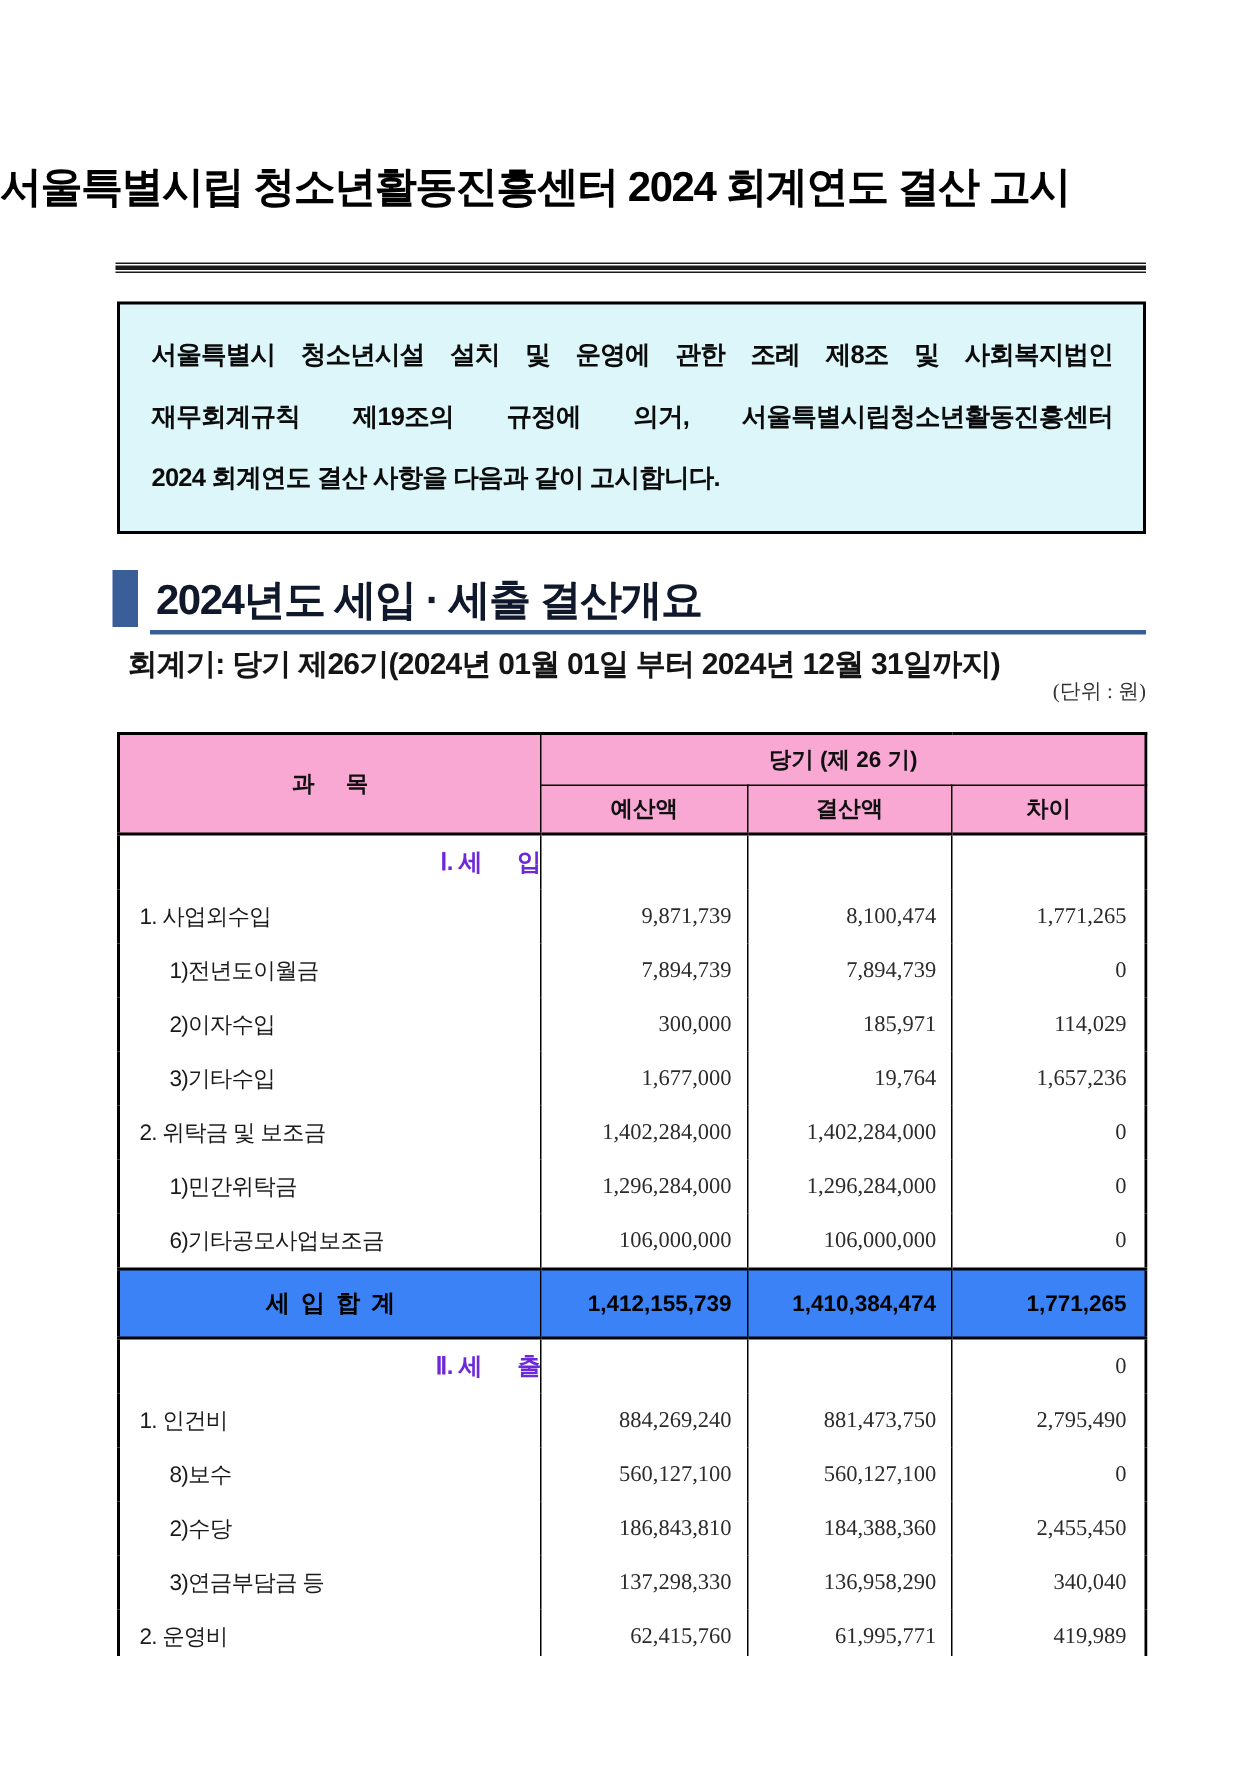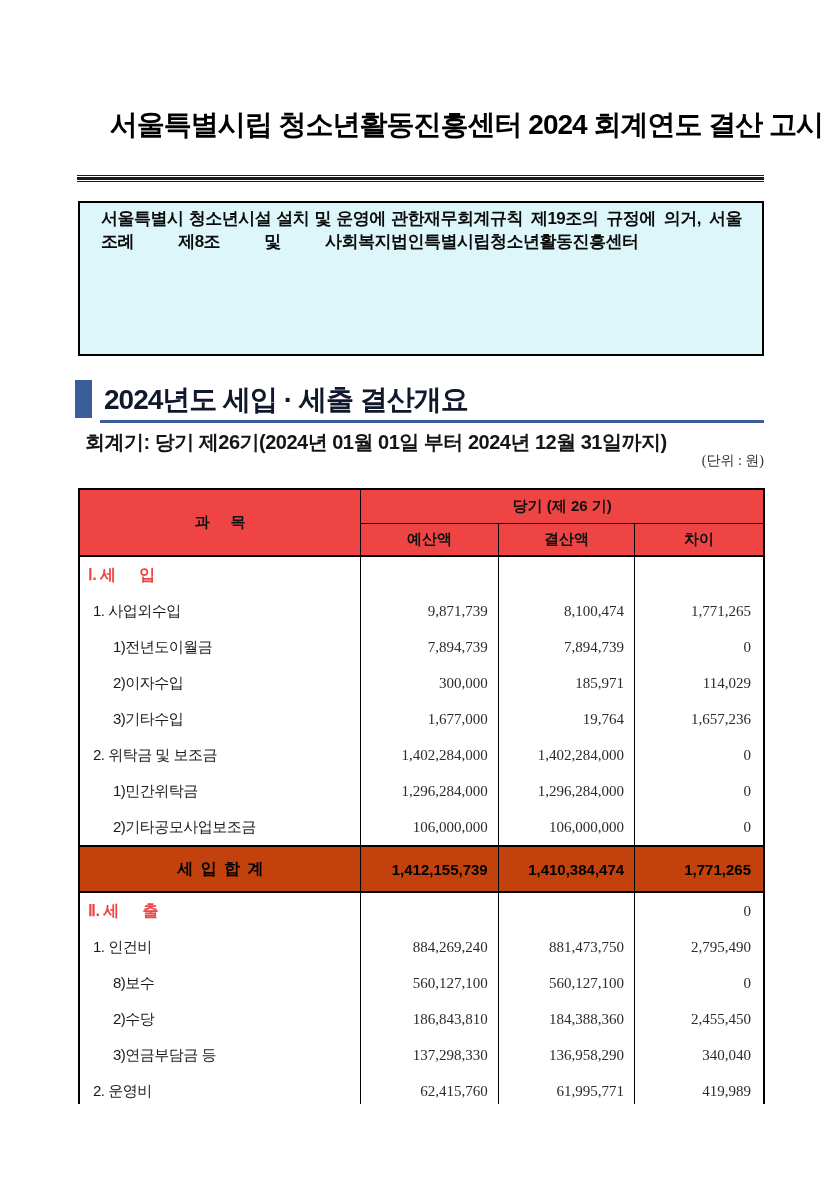--- a/index.html
+++ b/index.html
@@ -8,38 +8,38 @@
     background:#ffffff;
     overflow:hidden;
     position:relative;
     font-family:"Liberation Sans", sans-serif;
     color:#111111;
   }
 
   
   .doc-title {
     position:absolute; top:106px; left:0; width:823px;
-    text-align:right;
+    text-align:left;
     font-size:28px; font-weight:bold; letter-spacing:-1px;
     color:#000;
     margin:0;
   }
 
   
   .double-rule { position:absolute; top:175px; left:77px; width:687px; }
   .double-rule .thin  { height:1px; background:#1b1b1b; }
   .double-rule .thick { height:3px; background:#1b1b1b; margin:1px 0; }
 
   
   .notice-box {
     position:absolute; top:201px; left:78px; width:686px; height:155px;
     box-sizing:border-box;
     border:2px solid #000;
     background:#dcf6f9;
-    display:flex; justify-content:space-evenly;
+    display:flex; flex-direction:column; justify-content:space-evenly;
     padding:4px 20px 6px 21px;
   }
   .notice-line {
     font-size:17px; font-weight:bold; letter-spacing:-0.5px; color:#0c0c0c;
   }
   .notice-line.justify { text-align:justify; text-align-last:justify; }
 
   
   .section-marker {
     position:absolute; top:380px; left:75px;
@@ -68,47 +68,47 @@
 
   
   .table-wrap {
     position:absolute; top:488px; left:78px;
     width:687px; height:616px; overflow:hidden;
   }
   table.settlement {
     width:687px; border-collapse:collapse; table-layout:fixed;
     border:2px solid #000; border-bottom:none;
   }
-  th { background:#ef4444; font-size:15px; font-weight:bold; color:#101010; padding:0; }
+  th { background:#f9a8d4; font-size:15px; font-weight:bold; color:#101010; padding:0; }
   .th-subject {
     border-right:1px solid #000; border-bottom:2px solid #000;
     white-space:pre; text-align:center;
   }
   .th-period { border-bottom:1px solid #000; height:33px; text-align:center; }
   .th-sub    { border-bottom:2px solid #000; border-left:1px solid #000; height:31px; text-align:center; }
 
   td { padding:0; }
   tr.row td { height:36px; }
   tr.row-total td { height:44px; }
 
   .c-label { font-size:15px; letter-spacing:-0.5px; color:#1a1a1a; }
   .row-item .c-label    { padding-left:13px;margin-left:43px; }
   .row-subitem .c-label { padding-left:33px; }
-  .row-section .c-label { padding-left:8px; font-weight:bold; font-size:16px; white-space:pre; color:#ef4444; }
+  .row-section .c-label { padding-left:8px; font-weight:bold; font-size:16px; white-space:pre; color:#6d28d9;text-align:right; }
 
   .c-num {
     text-align:right; padding-right:10px;
     font-family:"Liberation Serif", serif;
     font-size:15px; color:#2b2b2b;
     border-left:1px solid #000;
   }
   .c-diff { padding-right:12px; }
 
   tr.row-total td {
-    background:#c2410c;
+    background:#3b82f6;
     border-top:2px solid #000; border-bottom:2px solid #000;
   }
   .row-total .c-label {
     text-align:center; padding-left:0;
     font-weight:bold; font-size:16px; white-space:pre; color:#000;
   }
   .row-total .c-num {
     font-family:"Liberation Sans", sans-serif;
     font-weight:bold; color:#000;
   }
@@ -120,20 +120,21 @@
 
 <div class="double-rule">
   <div class="thin"></div>
   <div class="thick"></div>
   <div class="thin"></div>
 </div>
 
 <div class="notice-box">
   <div class="notice-line justify">서울특별시 청소년시설 설치 및 운영에 관한 조례 제8조 및 사회복지법인</div>
   <div class="notice-line justify">재무회계규칙 제19조의 규정에 의거, 서울특별시립청소년활동진흥센터</div>
+  <div class="notice-line">2024 회계연도 결산 사항을 다음과 같이 고시합니다.</div>
 </div>
 
 <div class="section-marker"></div>
 <h2 class="section-heading">2024년도 세입 · 세출 결산개요</h2>
 <div class="section-underline"></div>
 
 <div class="fiscal-period">회계기: 당기 제26기(2024년 01월 01일 부터 2024년 12월 31일까지)</div>
 <div class="unit-label">(단위 : 원)</div>
 
 <div class="table-wrap">
@@ -192,21 +193,21 @@
           <td class="c-num c-settlement">1,402,284,000</td>
           <td class="c-num c-diff">0</td>
         </tr>
         <tr class="row row-subitem">
           <td class="c-label">1)민간위탁금</td>
           <td class="c-num c-budget">1,296,284,000</td>
           <td class="c-num c-settlement">1,296,284,000</td>
           <td class="c-num c-diff">0</td>
         </tr>
         <tr class="row row-subitem">
-          <td class="c-label">2)기타공모사업보조금</td>
+          <td class="c-label">6)기타공모사업보조금</td>
           <td class="c-num c-budget">106,000,000</td>
           <td class="c-num c-settlement">106,000,000</td>
           <td class="c-num c-diff">0</td>
         </tr>
         <tr class="row row-total">
           <td class="c-label">세  입  합  계</td>
           <td class="c-num c-budget">1,412,155,739</td>
           <td class="c-num c-settlement">1,410,384,474</td>
           <td class="c-num c-diff">1,771,265</td>
         </tr>

